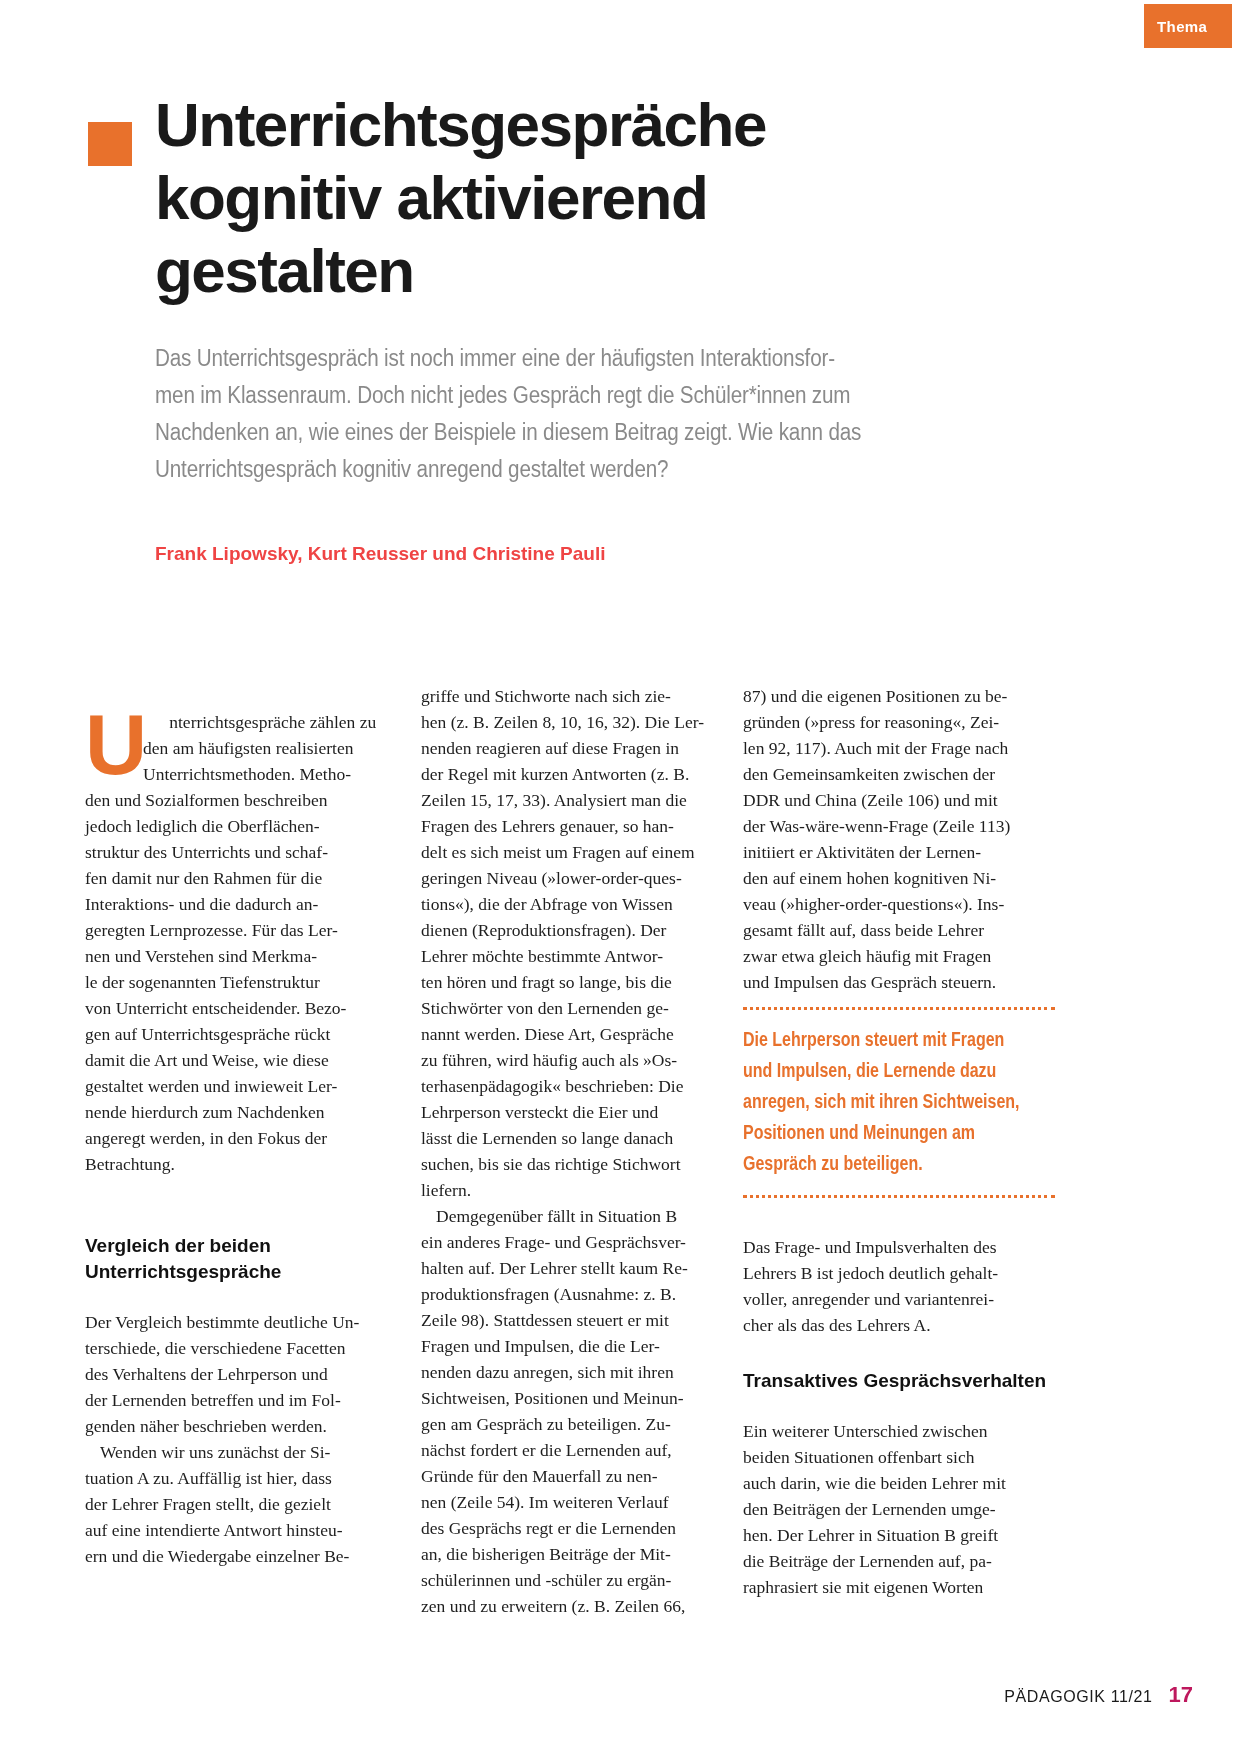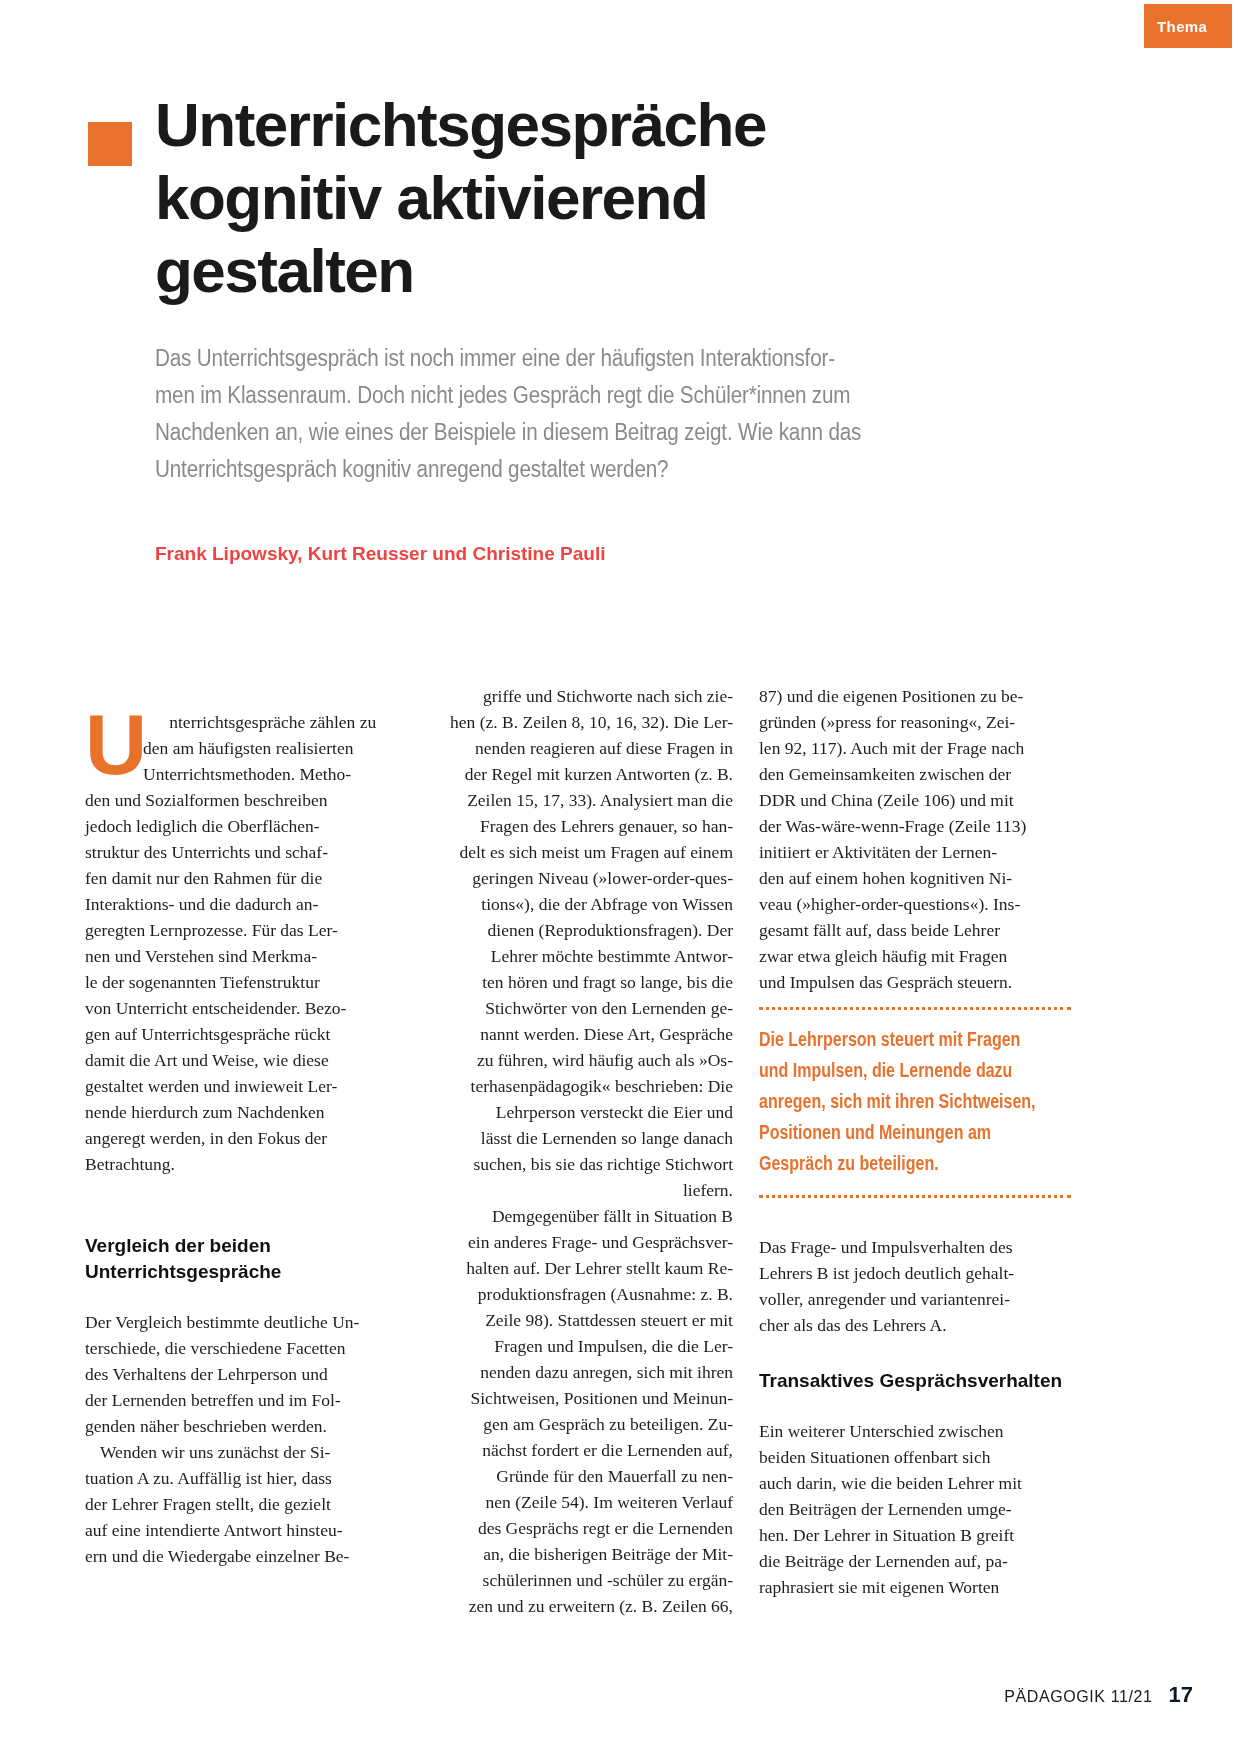--- a/index.html
+++ b/index.html
@@ -36,22 +36,22 @@
     font-size:19px; font-weight:bold; color:#ef4444;
   }
 
   
   .col {
     position:absolute; top:683px; width:312px;
     font-family:"Liberation Serif", serif;
     font-size:17.5px; line-height:26px; color:#1E1E1E;
   }
   .col-1 { left:85px; }
-  .col-2 { left:421px;text-align:right; }
-  .col-3 { left:759px; }
+  .col-2 { left:421px; }
+  .col-3 { left:743px; }
 
   .para { margin:0; white-space:pre; }
   .para.indent { text-indent:15px; }
 
   .dropcap {
     float:left; width:46px; height:76px; margin-right:12px;
     font-family:"Liberation Sans", sans-serif; font-weight:bold;
     font-size:86px; line-height:70px; color:#E8712C;
   }
 
@@ -72,21 +72,21 @@
     font-size:20px; line-height:31px; color:#E8712C;
     transform:scaleX(0.8); transform-origin:left top;
   }
 
   
   .footer {
     position:absolute; top:1682px; right:47px;
     display:flex; align-items:baseline; gap:16px;
   }
   .footer-journal { font-size:16px; letter-spacing:0.6px; color:#1a1a1a; }
-  .footer-page { font-size:22px; font-weight:bold; color:#0f172a; }
+  .footer-page { font-size:22px; font-weight:bold; color:#be185d; }
 </style>
 </head>
 <body>
 
 <div class="page">
 
   <div class="thema-tag">
     <span>Thema</span>
   </div>
 

